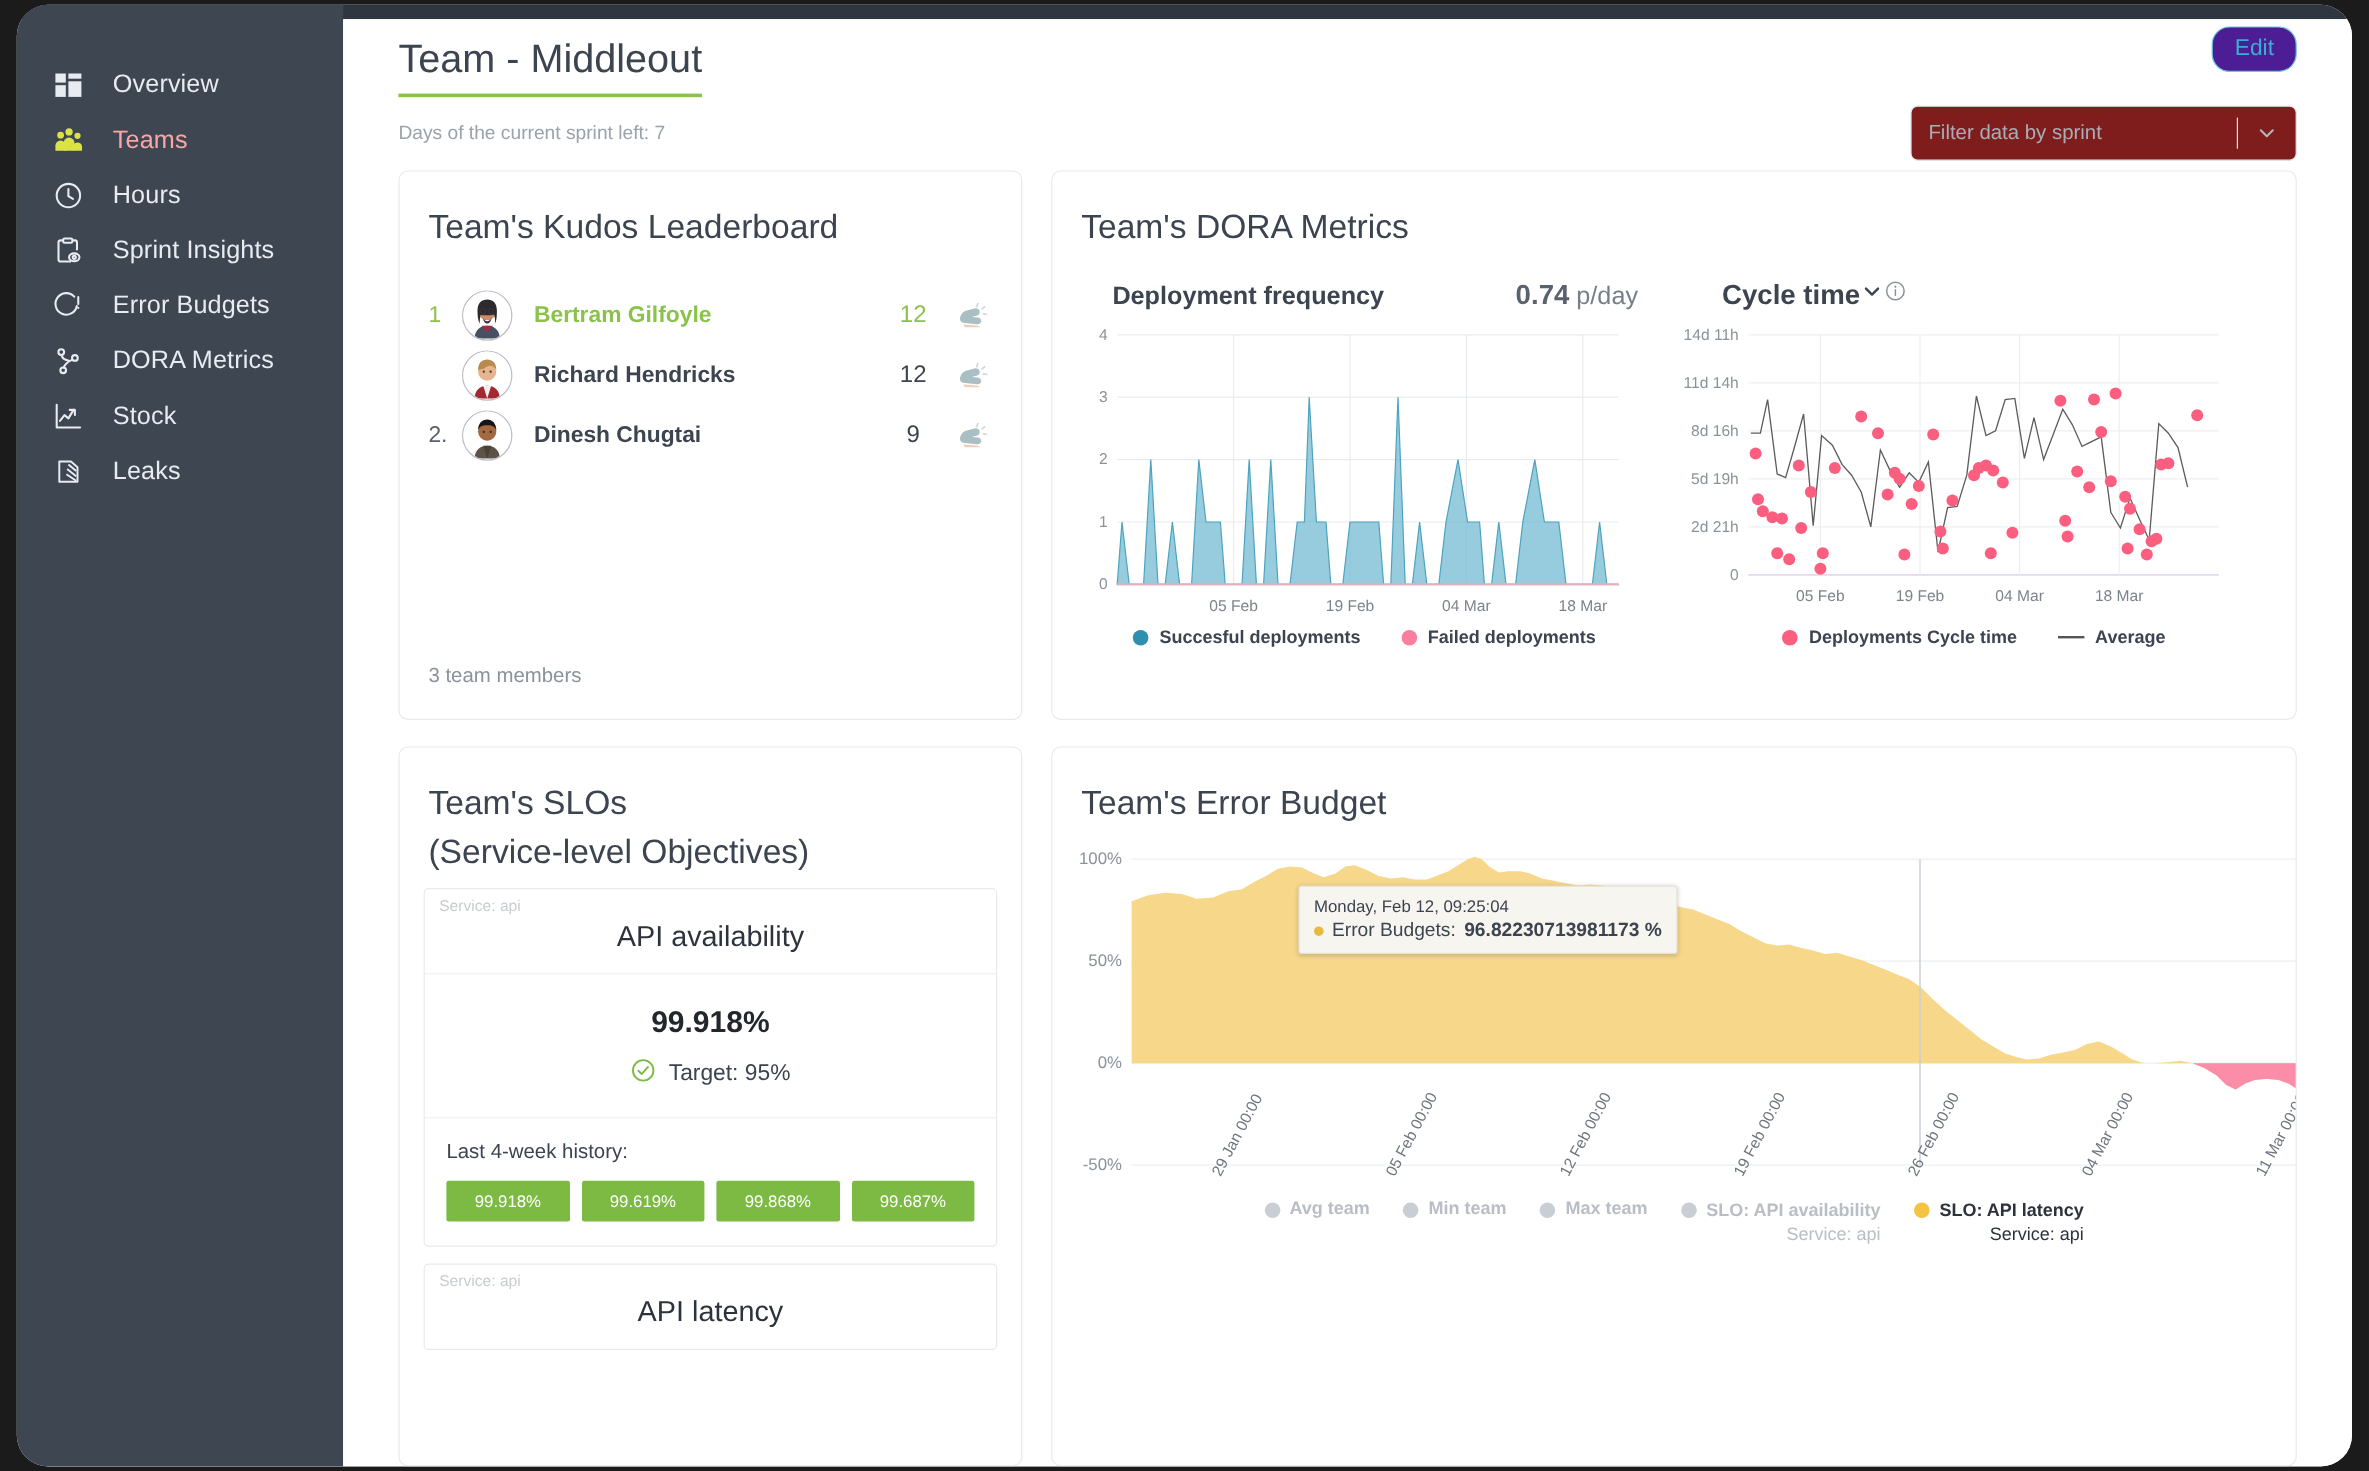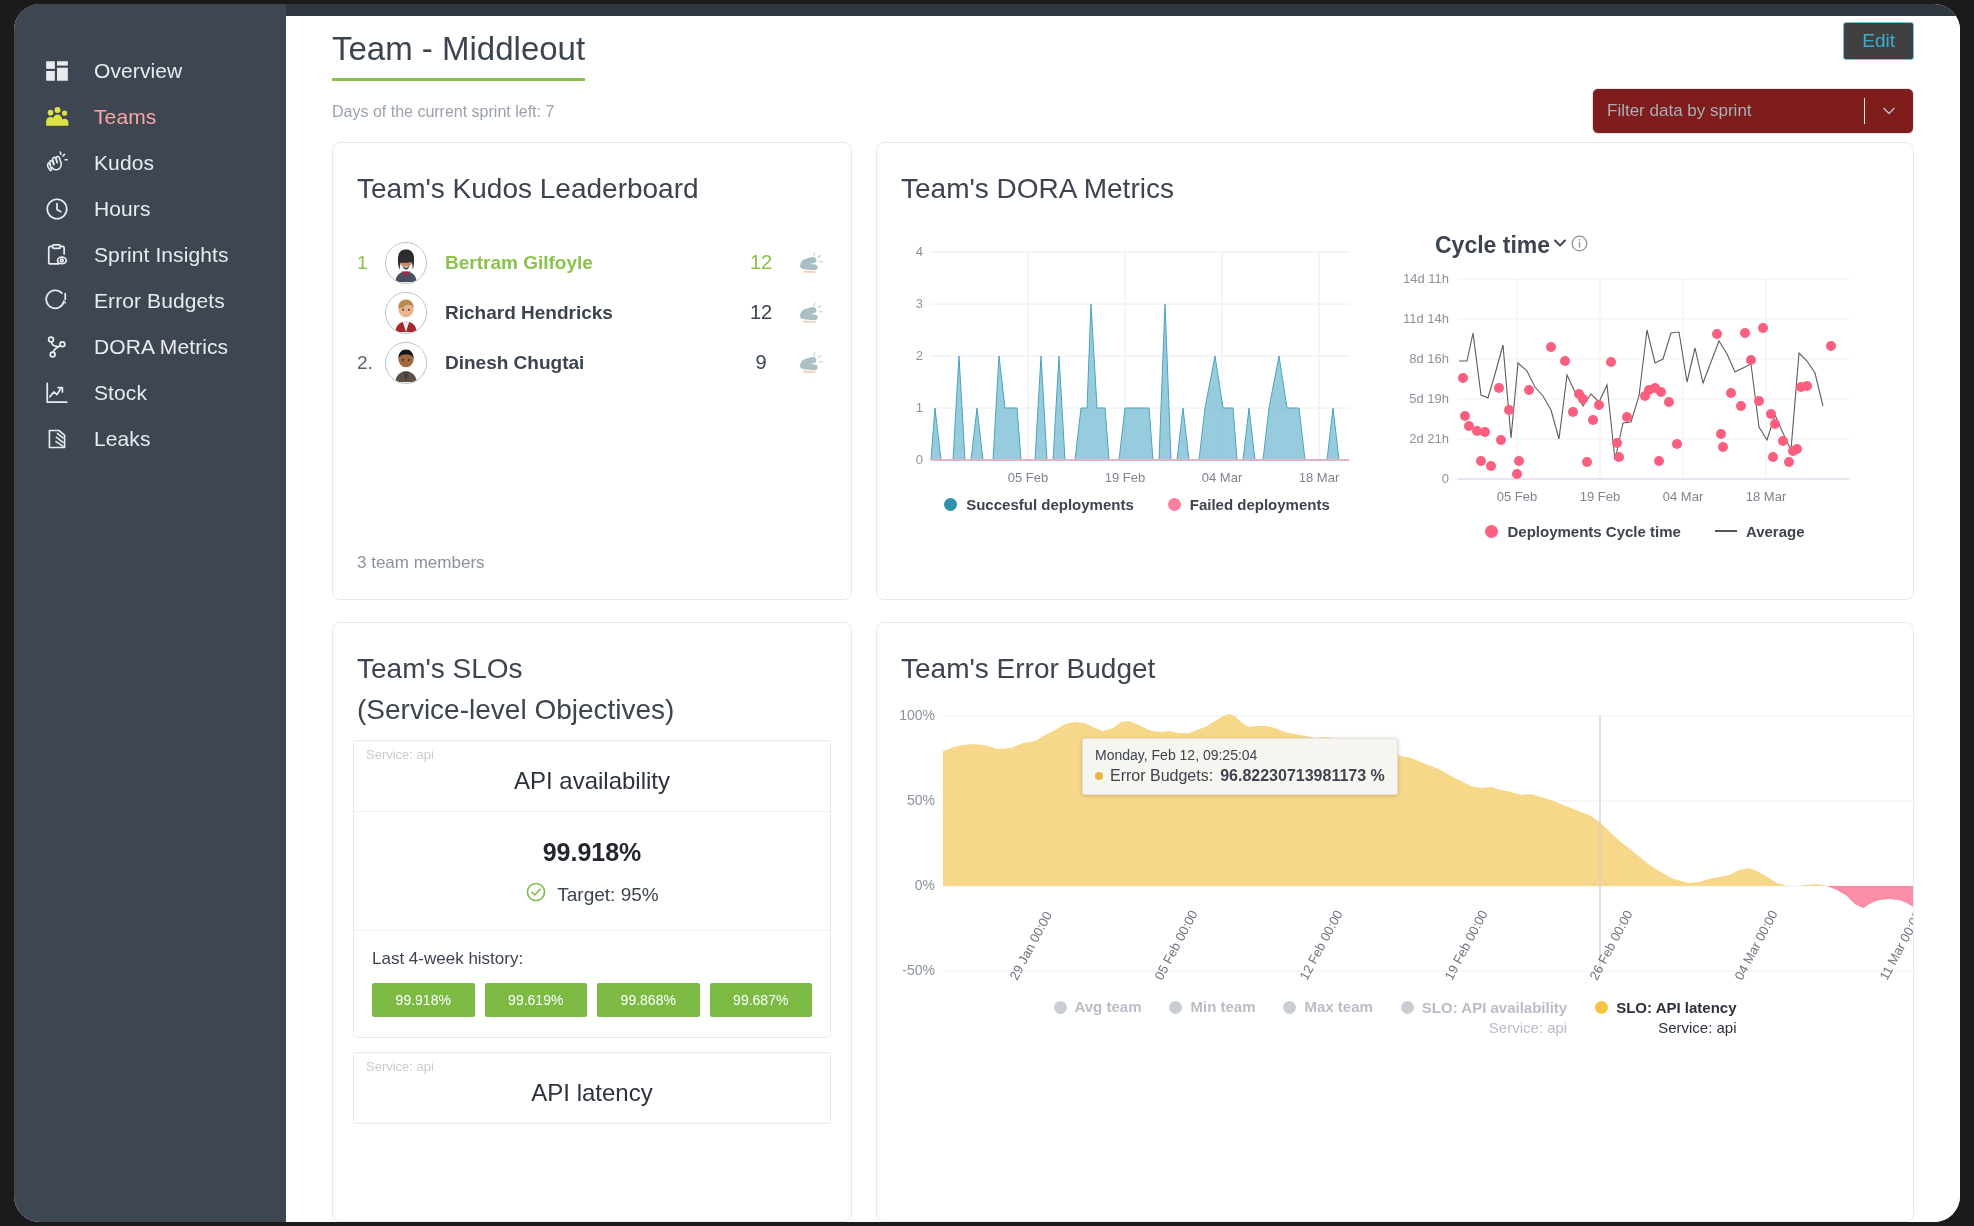--- a/index.html
+++ b/index.html
@@ -43,22 +43,22 @@
     background:#ffffff; overflow:hidden;
   }
   .page-head { position:relative; padding:14px 46px 0 46px; }
   .page-title {
     font-size:33px; color:#3c4450; font-weight:400;
     display:inline-block; padding-bottom:10px;
     border-bottom:3px solid #8bc34a;
   }
   .edit-btn {
     position:absolute; right:46px; top:6px;
-    border:1.5px solid #6ec6e0; color:#3aaed0; background:#404040;
-    border-radius:3px; font-size:19px; padding:7px 18px; cursor:pointer;
+    border:1.5px solid #6ec6e0; color:#3aaed0; background:#4c1d95;
+    border-radius:15px; font-size:19px; padding:7px 18px; cursor:pointer;
     font-family:"Liberation Sans", sans-serif;
   }
   .subline { margin-top:22px; font-size:16px; color:#9aa2ab; }
   .sprint-filter {
     position:absolute; right:46px; top:72px;
     width:322px; height:46px; border:1.5px solid #e2e6ea; border-radius:6px;
     display:flex; align-items:center; background:#7f1d1d;
   }
   .sprint-filter .ph { flex:1; padding-left:14px; font-size:17px; color:#a7aeb6; }
   .sprint-filter .divider { width:1px; height:26px; background:#e2e6ea; }
@@ -169,32 +169,20 @@
                 <path d="M2 20v-4a4 4 0 0 1 8 0v4z" fill="#dbe245"></path>
             <circle cx="12.5" cy="5.5" r="2.8" fill="#dbe245"></circle>
                 <path d="M8.3 20v-6a4.2 4.2 0 0 1 8.4 0v6z" fill="#dbe245"></path>
             <circle cx="19" cy="8.5" r="2.4" fill="#dbe245"></circle>
                 <path d="M15.5 20v-3.6a3.6 3.6 0 0 1 7 0V20z" fill="#dbe245"></path>
           </svg>
         </span>
         <span class="nav-label">Teams</span>
       </div>
 
-      <div class="nav-item">
-        <span class="nav-ico">
-          <svg width="26" height="26" viewBox="0 0 24 24" fill="none" stroke="#e8ebef" stroke-width="1.5" stroke-linecap="round" stroke-linejoin="round">
-            <path d="M6 19c-2-2-3-4.5-2.4-6.2.5-1.3 1.8-1 2.4.2"></path>
-            <path d="M7 18.5 5.2 12c-.3-1.1.3-1.9 1.2-2.1.9-.2 1.6.4 1.9 1.4l.7 2.2"></path>
-            <path d="M9.2 13 8 9c-.3-1 .2-1.9 1.1-2.1.9-.2 1.7.3 2 1.3l1 3.3"></path>
-            <path d="M12 11.4 11.2 8c-.2-1 .3-1.8 1.2-2 .9-.2 1.6.4 1.9 1.3l1.3 4.3c.8 2.7-.4 5.4-2.9 6.3-2.2.8-4.3-.1-5.3-1.8"></path>
-            <path d="M17.5 5.5l1.4-1.4M19.5 9h2M15.5 3.8l-.4-1.9"></path>
-          </svg>
-        </span>
-        <span class="nav-label">Kudos</span>
-      </div>
 
       <div class="nav-item">
         <span class="nav-ico">
           <svg width="26" height="26" viewBox="0 0 24 24" fill="none" stroke="#e8ebef" stroke-width="1.6">
                 <circle cx="12" cy="12" r="9"></circle>
                 <path d="M12 7v5.5l3.5 2" stroke-linecap="round"></path>
               </svg>
         </span>
         <span class="nav-label">Hours</span>
       </div>
@@ -356,20 +344,24 @@
 
         </div>
         <div class="lb-foot">3 team members</div>
       </section>
 
       <section class="card">
         <h3 class="card-title">Team's DORA Metrics</h3>
         <div class="dora-body">
 
           <div class="dora-col left">
+            <div class="chart-head">
+              <h4>Deployment frequency</h4>
+              <span class="val"><b>0.74</b> <span>p/day</span></span>
+            </div>
             <div class="chart-wrap">
               <svg width="470" height="250" viewBox="0 0 470 250">
                 <g font-size="13" fill="#8b929b" text-anchor="end" font-family="Liberation Sans">
                   <text x="36" y="18">4</text>
                       <text x="36" y="70">3</text>
                   <text x="36" y="122">2</text>
                       <text x="36" y="174">1</text>
                       <text x="36" y="226">0</text>
                 </g>
                 <g stroke="#e9ecef" stroke-width="1">

